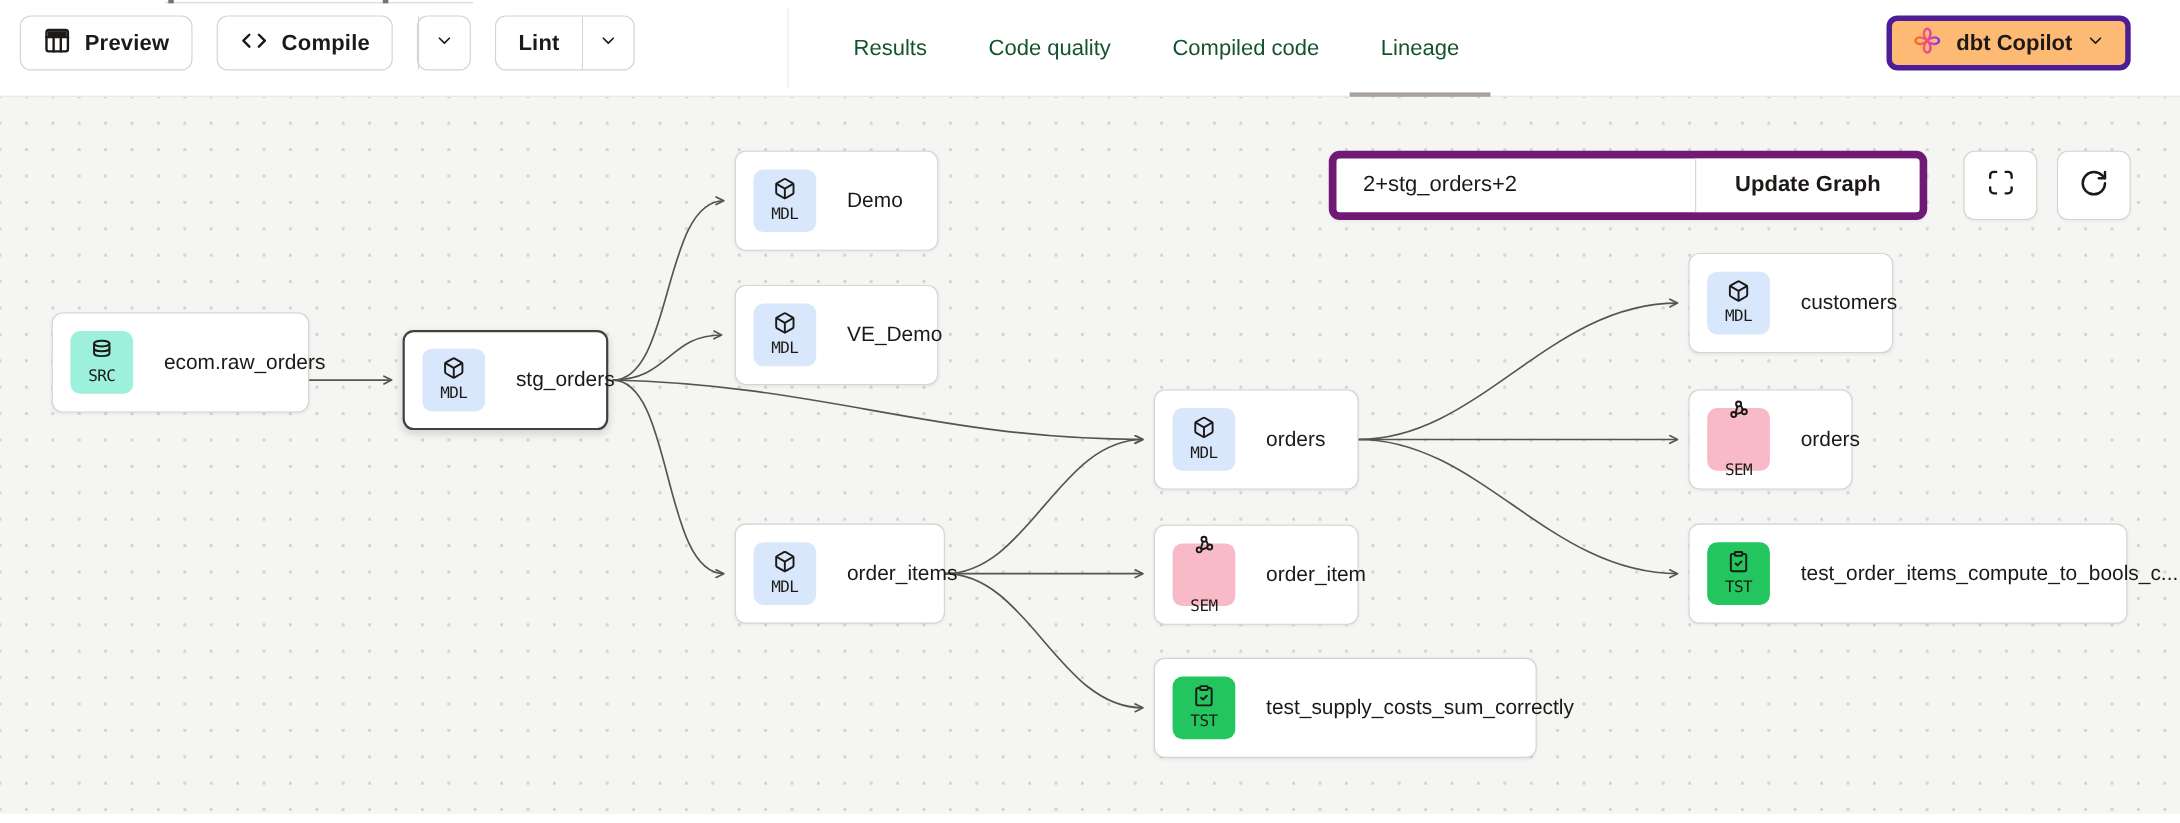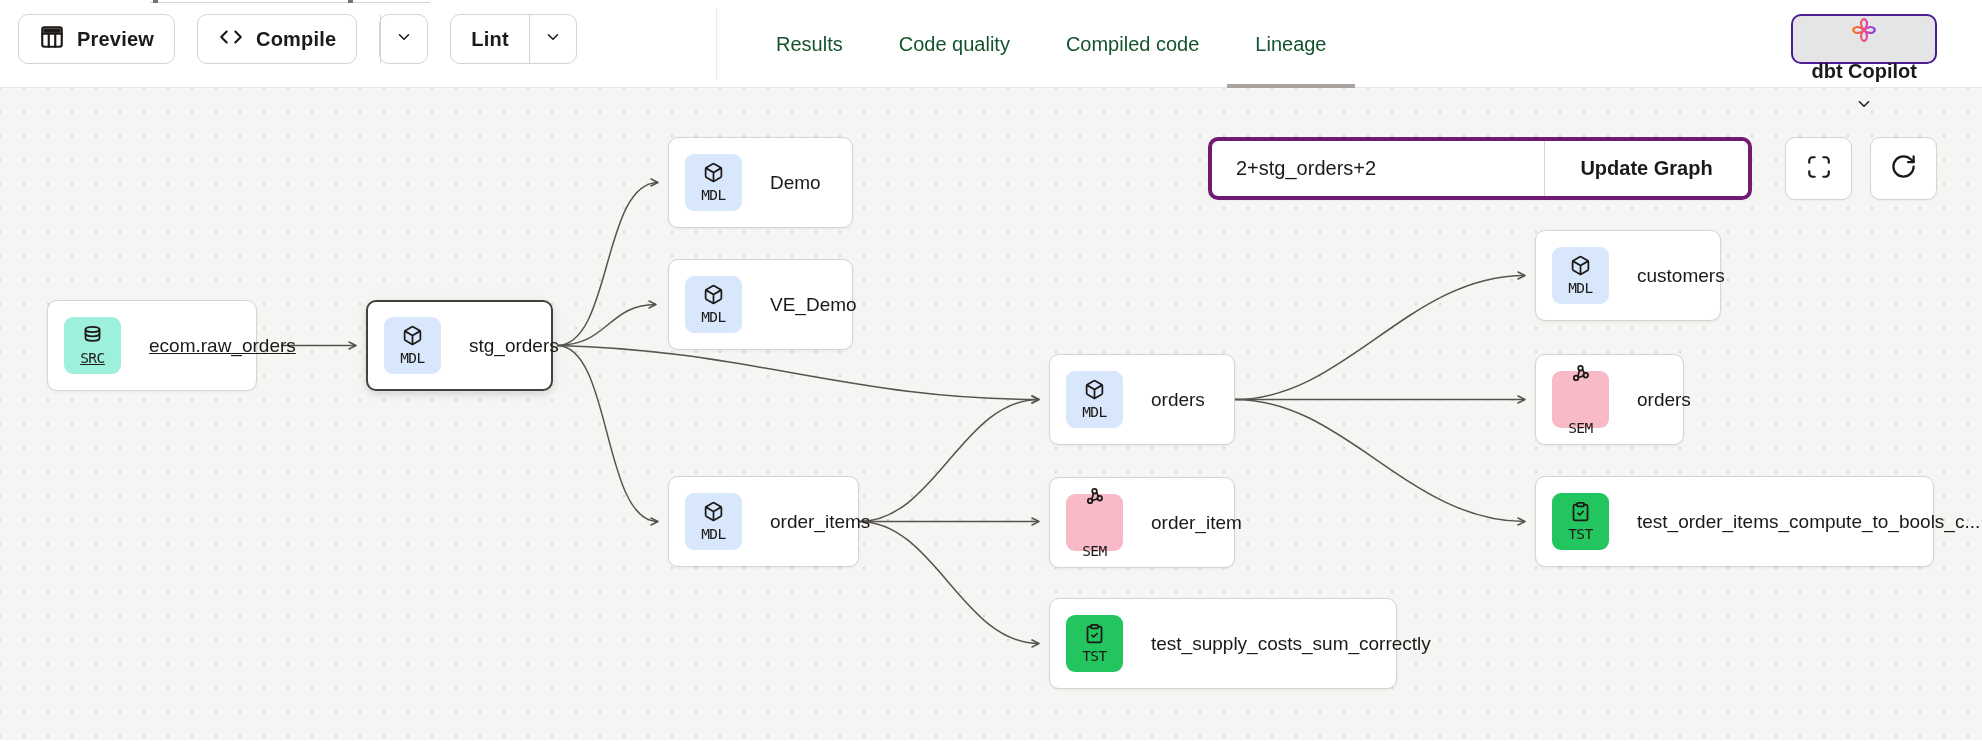--- a/index.html
+++ b/index.html
@@ -25,36 +25,36 @@
 
   .toolbar-sep { position:absolute; left:716px; top:8px; width:1px; height:72px; background:#ece9e8; }
 
   .tabs { position:absolute; left:748px; top:0; height:88px; display:flex; align-items:center; }
   .tab { height:88px; display:flex; align-items:center; padding:0 28px; font-size:20px;
     color:#14532d; font-weight:500; cursor:pointer; position:relative; }
   .tab.active::after { content:""; position:absolute; left:0; right:0; bottom:0; height:4px;
     background:#a8a29e; }
 
   .copilot-btn { position:absolute; right:45px; top:14px; height:50px; display:flex;
-    align-items:center; gap:12px; padding:0 18px; border:2px solid #4c1d95; border-radius:10px;
-    background:#e5e5e5; cursor:pointer;flex-direction:column; }
+    align-items:center; gap:12px; padding:0 18px; border:5px solid #4c1d95; border-radius:10px;
+    background:#fdba74; cursor:pointer; }
   .copilot-btn .label { font-size:20px; font-weight:700; }
 
   
   .canvas { position:absolute; top:88px; left:0; width:1982px; height:652px;
     background-color:#f5f5f4;
     background-image:radial-gradient(circle, #d6d3d1 1.4px, transparent 1.4px);
     background-size:24px 24px; background-position:12px 12px; }
   .bottom-strip { position:absolute; top:740px; left:0; width:1982px; height:8px; background:#fff; }
 
   .edges { position:absolute; top:88px; left:0; width:1982px; height:652px; pointer-events:none; }
 
   
   .selector-group { position:absolute; left:1208px; top:137px; width:544px; height:63px;
-    background:#fff; border:4px solid #701a75; border-radius:10px; display:flex; overflow:hidden;
+    background:#fff; border:7px solid #701a75; border-radius:10px; display:flex; overflow:hidden;
     box-shadow:0 1px 2px rgba(0,0,0,.04); }
   .selector-input { flex:1; border:none; outline:none; font-size:20px; padding:0 24px;
     color:#1c1917; font-family:"Liberation Sans", sans-serif; background:transparent; }
   .update-btn { width:204px; border:none; border-left:1px solid #d6d3d1; background:#fff;
     font-size:20px; font-weight:700; color:#1c1917; cursor:pointer;
     font-family:"Liberation Sans", sans-serif; }
   .sq-btn { position:absolute; top:137px; width:67px; height:63px; background:#fff;
     border:1px solid #d6d3d1; border-radius:10px; display:flex; align-items:center;
     justify-content:center; cursor:pointer; box-shadow:0 1px 2px rgba(0,0,0,.04); }
 
@@ -209,21 +209,21 @@
 
   <div class="sq-btn" style="left:1870px">
     <span>
       <svg width="27" height="27" viewBox="0 0 24 24">
         <path d="M21 12a9 9 0 1 1-9-9c2.52 0 4.93 1 6.74 2.74L21 8" class="icon-stroke"></path>
         <path d="M21 3v5h-5" class="icon-stroke"></path>
       </svg>
     </span>
   </div>
 
-  <div class="node" style="left:47px; top:300px; width:210px;text-decoration:underline;">
+  <div class="node" style="left:47px; top:284px; width:234px;">
     <div class="badge src">
       <span>
         <svg viewBox="0 0 24 24">
           <ellipse cx="12" cy="5" rx="8" ry="3" class="icon-stroke"></ellipse>
           <path d="M4 5v5c0 1.66 3.58 3 8 3s8-1.34 8-3V5" class="icon-stroke"></path>
           <path d="M4 10v5c0 1.66 3.58 3 8 3s8-1.34 8-3v-5" class="icon-stroke"></path>
         </svg>
       </span>
       <span class="code">SRC</span>
     </div>

